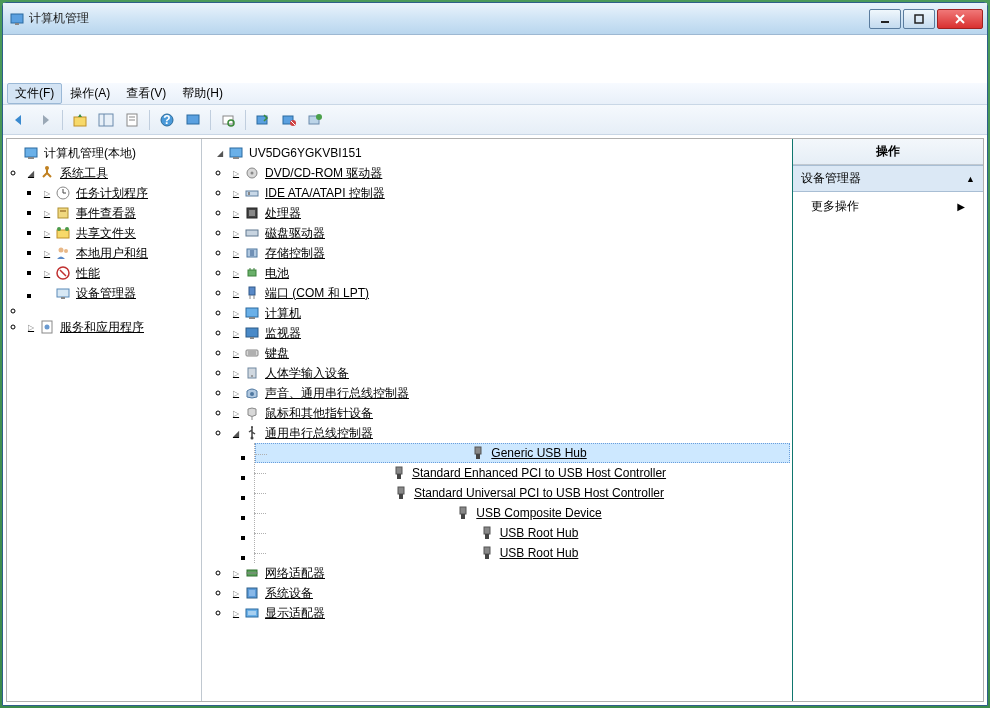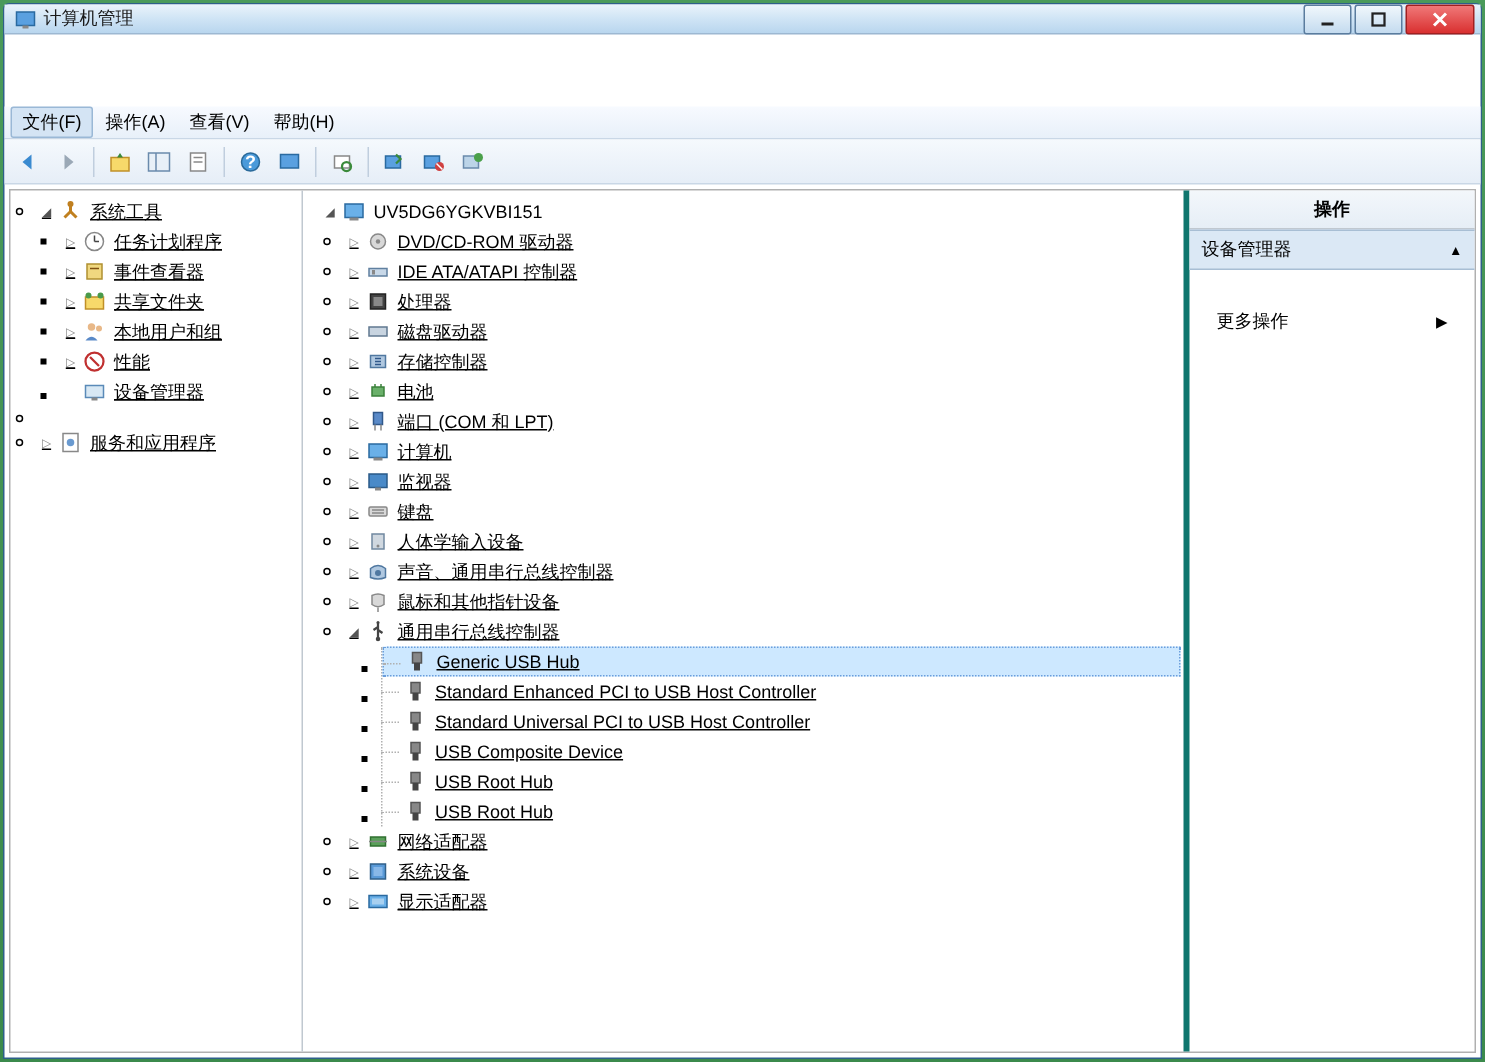--- a/index.html
+++ b/index.html
@@ -1,51 +1,51 @@
 <!DOCTYPE html>
 <html><head>
 <meta charset="utf-8">
 <style>
 * { box-sizing: border-box; margin: 0; padding: 0; font-family: "Microsoft YaHei", "Segoe UI", Tahoma, sans-serif; font-size: 12px; }
 html, body { width: 990px; height: 708px; overflow: hidden; background: linear-gradient(180deg, #4a9a5a 0%, #3b8a4c 100%); }
 .window { width: 986px; height: 704px; margin: 2px; background: #fff; border: 1px solid #2e5f8a; border-radius: 4px 4px 0 0; display: flex; flex-direction: column; }
-.titlebar { height: 20px; background: linear-gradient(180deg, #eaf3fb 0%, #cfe4f5 50%, #b9d6ee 100%); display: flex; align-items: center; padding: 0 4px 0 6px; border-bottom: 1px solid #9db8d2; }
+.titlebar { height: 32px; background: linear-gradient(180deg, #eaf3fb 0%, #cfe4f5 50%, #b9d6ee 100%); display: flex; align-items: center; padding: 0 4px 0 6px; border-bottom: 1px solid #9db8d2; }
 .titlebar .icon { width: 16px; height: 16px; margin-right: 4px; }
 .titlebar .title { flex: 1; color: #1a1a1a; }
 .win-buttons { display: flex; gap: 2px; }
 .win-btn { width: 32px; height: 20px; border: 1px solid #5a7c9e; border-radius: 2px; background: linear-gradient(180deg, #f0f7fc, #c4dbef); display: flex; align-items: center; justify-content: center; color: #2b2b2b; cursor: default; }
 .win-btn.close { background: linear-gradient(180deg, #f07878, #d93030); border-color: #a02020; color: #fff; width: 46px; }
 .menubar { height: 22px; background: linear-gradient(180deg, #f7faff, #e8f0f9); border-bottom: 1px solid #c9d7e6; display: flex; align-items: center; padding: 0 4px; margin-top: 48px; }
 .menu-item { padding: 2px 8px; cursor: default; }
 .menu-item.selected { background: #d4e4f4; border: 1px solid #9ab8d6; padding: 1px 7px; border-radius: 2px; }
 .toolbar { height: 30px; background: linear-gradient(180deg, #f5f9fd, #e6eef7); border-bottom: 1px solid #c9d7e6; display: flex; align-items: center; padding: 0 4px; gap: 2px; }
 .tool-sep { width: 1px; height: 20px; background: #c0cede; margin: 0 3px; }
 .tool-btn { width: 24px; height: 24px; display: flex; align-items: center; justify-content: center; border: 1px solid transparent; border-radius: 2px; cursor: default; }
 .body-area { flex: 1; display: flex; background: #fff; border: 1px solid #b0b0b0; margin: 3px; }
 .left-pane { width: 195px; border-right: 1px solid #c0c8d0; overflow: auto; padding: 4px 2px; }
-.center-pane { flex: 1; border-right: 4px solid #0f766e; overflow: auto; padding: 4px 2px; }
+.center-pane { flex: 1; border-right: 1px solid #0f766e; overflow: auto; padding: 4px 2px; }
 .right-pane { width: 190px; display: flex; flex-direction: column; }
 .right-header { background: linear-gradient(180deg, #f3f7fb, #e6eef6); border-bottom: 1px solid #c0c8d0; padding: 4px 6px; font-weight: bold; text-align: center; }
 .right-section { background: #dbe8f5; border-top: 1px solid #a8bed4; border-bottom: 1px solid #a8bed4; padding: 4px 8px; display: flex; justify-content: space-between; align-items: center; }
-.right-item { padding: 6px 18px; display: flex; justify-content: space-between; align-items: center; cursor: default; margin-top: 20px; }
+.right-item { padding: 6px 18px; display: flex; justify-content: space-between; align-items: center; cursor: default; }
 .tree { list-style: none; }
 .tree li { white-space: nowrap; }
 .tree-row { display: flex; align-items: center; height: 20px; cursor: default; }
 .tree-row.selected { background: #cde8ff; border: 1px dotted #6a9edc; }
 .tree-row .label { padding: 1px 2px; }
 .expander { width: 12px; height: 12px; display: flex; align-items: center; justify-content: center; color: #666; margin-right: 2px; cursor: default; font-size: 9px; }
 .expander.open::before { content: "◢"; color: #555; font-size: 8px; }
 .expander.closed::before { content: "▷"; color: #888; font-size: 8px; }
 .expander.none { visibility: hidden; }
 .node-icon { width: 16px; height: 16px; margin-right: 3px; display: flex; align-items: center; justify-content: center; }
 .children { padding-left: 16px; text-decoration: underline; }
 .dotted-children { margin-left: 24px; border-left: 1px dotted #b0b0b0; padding-left: 0; }
 .dotted-children .tree-row { position: relative; }
 .dotted-children .tree-row::before { content: ""; position: absolute; left: -1px; top: 10px; width: 12px; border-top: 1px dotted #b0b0b0; }
-.dotted-children .tree-row { padding-left: 14px; }
+.dotted-children .tree-row { padding-left: 14px; justify-content: center; }
 svg { display: block; }
 </style>
 </head>
 <body>
 
 <div class="window">
 
   <div class="titlebar">
     <span class="icon">
       <svg width="16" height="16">
@@ -151,20 +151,30 @@
           <circle cx="12" cy="5" r="3" fill="#4aa04a"></circle>
         </svg>
       </div>
   </div>
 
   <div class="body-area">
 
     <div class="left-pane">
       <ul class="tree">
         <li>
+          <div class="tree-row">
+            <span class="expander none"></span>
+            <span class="node-icon">
+                <svg width="16" height="16">
+                  <rect x="2" y="3" width="12" height="9" fill="#6ab0e8" stroke="#2a6aa0"></rect>
+                  <rect x="5" y="12" width="6" height="2" fill="#888"></rect>
+                </svg>
+              </span>
+            <span class="label">计算机管理(本地)</span>
+          </div>
           <ul class="children">
             <li>
               <div class="tree-row">
                 <span class="expander open"></span>
                 <span class="node-icon">
                     <svg width="16" height="16">
                       <path d="M4 12 L8 8 L12 12 M8 8 L8 3" stroke="#c08020" stroke-width="2" fill="none"></path>
                       <circle cx="8" cy="3" r="2" fill="#c08020"></circle>
                     </svg>
                   </span>

